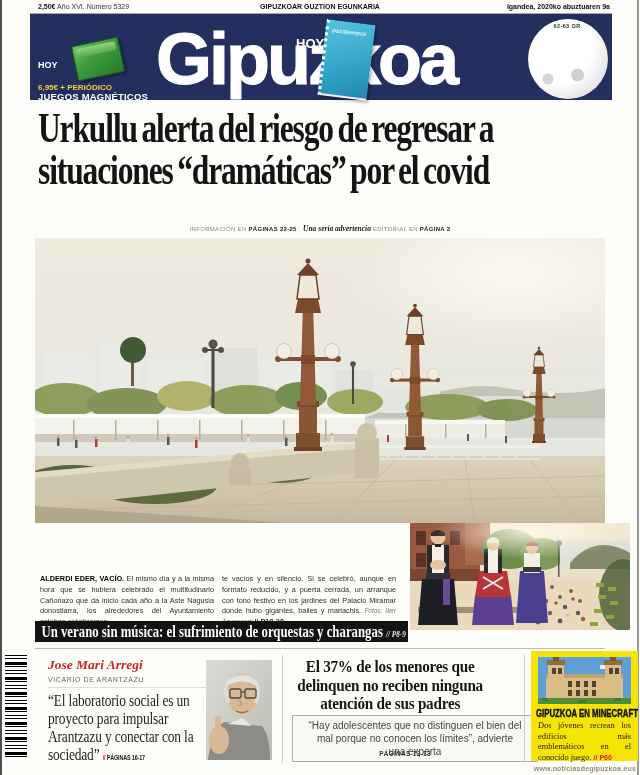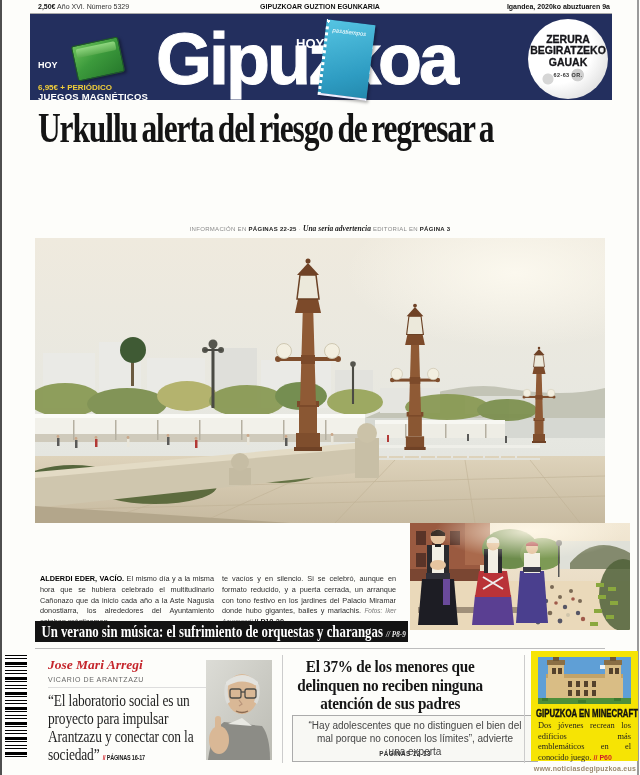--- a/index.html
+++ b/index.html
@@ -117,27 +117,29 @@
     <div class="abs gamebox"></div>
     <div class="abs promo-hoy">HOY</div>
     <div class="abs promo-l1">JUEGOS MAGNÉTICOS</div>
     <div class="abs promo-l2">6,95€ + PERIÓDICO</div>
     <div class="abs mast-title">Gipuzkoa</div>
     <div class="abs hoy2">HOY</div>
     <div class="abs booklet">
       <span>pasatiempos</span>
     </div>
     <div class="abs moon">
-      <div class="moon-title">ZERURA BEGIRATZEKO GAUAK</div>
       <div class="moon-pages">62-63 OR.</div>
     </div>
   </div>
 
   <div class="abs h1line" style="top:104px;">
     <span class="squeeze">Urkullu alerta del riesgo de regresar a</span>
+  </div>
+  <div class="abs h1line" style="top:146px;">
+    <span class="squeeze">situaciones “dramáticas” por el covid</span>
   </div>
   <div class="abs infoline">
     <span>INFORMACIÓN EN</span>
     <b>PÁGINAS 22-25</b>
     <span>·</span>
     <span class="it">Una seria advertencia</span>
     <span>EDITORIAL EN</span>
     <b>PÁGINA 3</b>
   </div>
 

